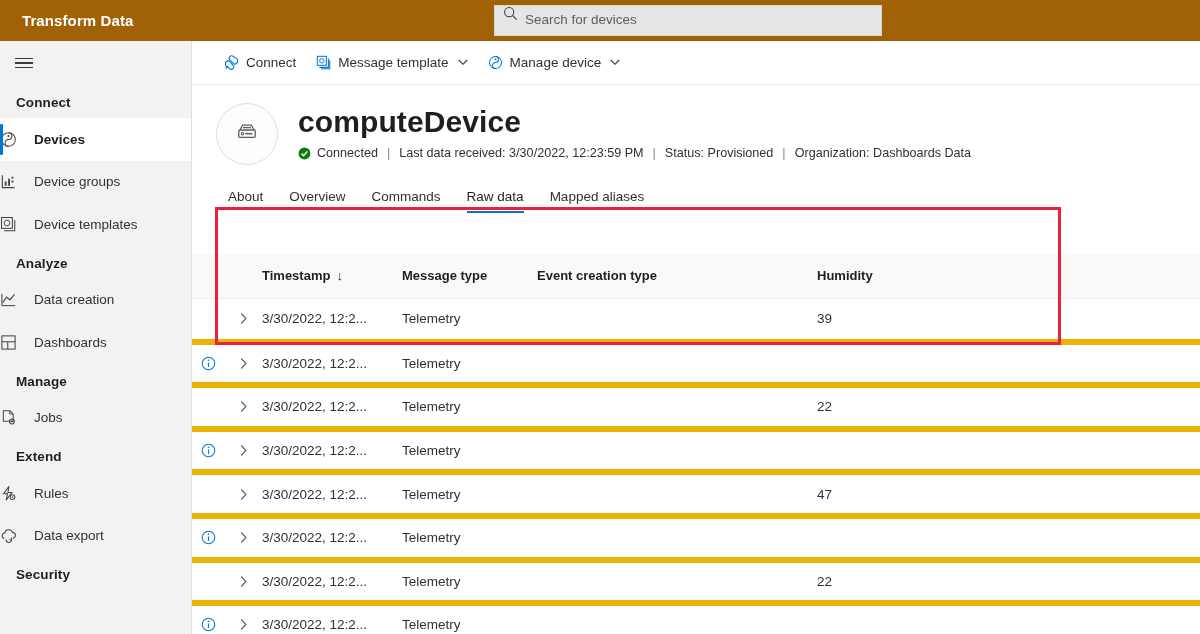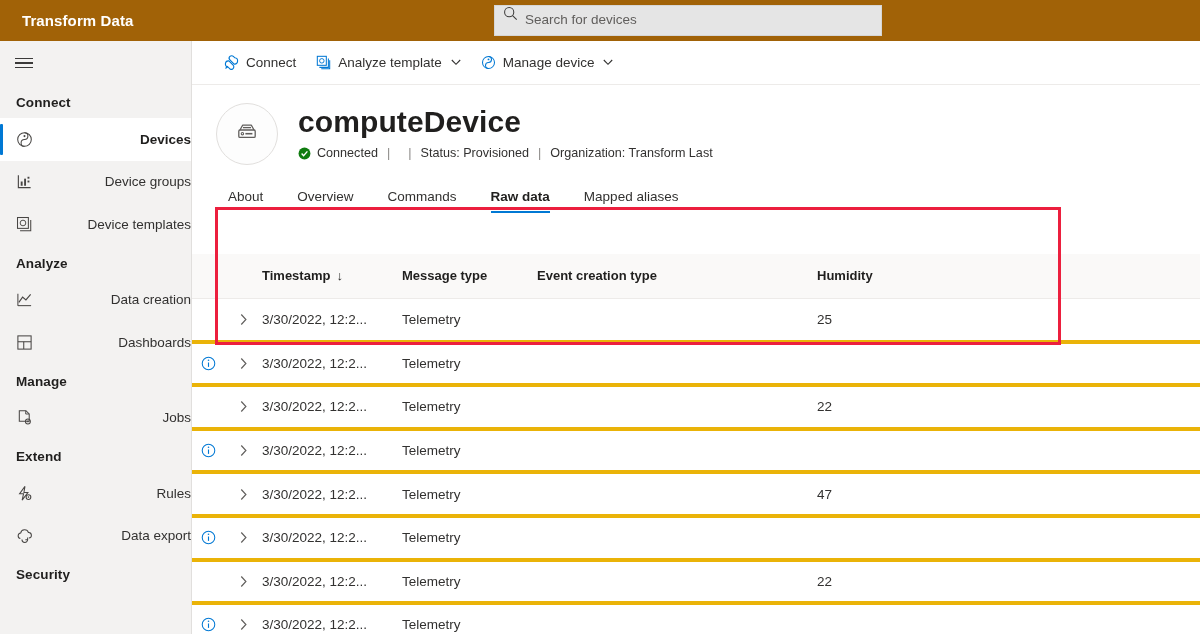--- a/index.html
+++ b/index.html
@@ -48,21 +48,21 @@
     width: 48px; height: 44px; display: flex; flex-direction: column;
     align-items: center; justify-content: center; gap: 3px; cursor: pointer;
   }
   .hamburger span { display: block; width: 18px; height: 1.6px; background: #3b3a39; }
   .nav-group {
     font-size: 13.5px; font-weight: bold; color: #201f1e;
     padding: 10px 0 8px 16px; letter-spacing: .1px;
   }
   .nav-item {
     position: relative; height: 42.5px; display: flex; align-items: center;
-    padding-left: 16px; cursor: pointer; font-size: 13.5px; color: #323130; justify-content: space-between;
+    cursor: pointer; font-size: 13.5px; color: #323130;
   }
   .nav-item .nico {
     width: 34px; flex: 0 0 34px; display: flex; align-items: center;
     color: #484644;
   }
   .nav-item.active { background: #ffffff; font-weight: bold; color: #201f1e; }
   .nav-item.active::before {
     content: ""; position: absolute; left: 0; top: 6px; bottom: 6px;
     width: 3px; background: #0078d4; border-radius: 1px;
   }
@@ -97,46 +97,46 @@
   .devsub {
     margin-top: 7px; display: flex; align-items: center;
     font-size: 12.6px; color: #323130; white-space: nowrap;
   }
   .conn-dot { margin-right: 6px; display: flex; align-items: center; }
   .sep { color: #8a8886; margin: 0 9px; }
 
   
   .tabs {
     display: flex; align-items: flex-end; padding-left: 24px;
-    margin-top: 14px; height: 34px; gap: 10px;
+    margin-top: 14px; height: 34px; gap: 2px;
   }
   .tab {
     position: relative; font-size: 13.5px; color: #323130;
     padding: 0 12px 9px 12px; cursor: pointer; white-space: nowrap;
   }
-  .tab.active { font-weight: bold; color: #201f1e; }
+  .tab.active { font-weight: normal; color: #201f1e; }
   .tab.active::after {
     content: ""; position: absolute; left: 12px; right: 12px; bottom: 0;
     height: 2.4px; background: #0078d4;
   }
 
   
   .tablewrap {
     position: absolute; left: 0; top: 213px; width: 1152px; height: 380px;
     background: #f97316; overflow: hidden;
   }
   .tbl { width: 1008px; border-collapse: collapse; table-layout: fixed; }
   .tbl thead th {
     height: 44px; background: #faf9f8; text-align: left;
     font-size: 13px; font-weight: bold; color: #201f1e;
     padding: 0; border-bottom: 1px solid #edebe9; vertical-align: middle;
   }
   .tbl tbody td {
     height: 43.6px; background: #ffffff; font-size: 13.5px; color: #323130;
-    padding: 0; border-bottom: 4px solid #eab308; vertical-align: middle; margin-left: 6px;
+    padding: 0; border-bottom: 6px solid #eab308; vertical-align: middle; margin-left: 6px;
   }
   .c-info  { width: 32px; }
   .c-exp   { width: 38px; }
   .c-ts    { width: 140px; }
   .c-mt    { width: 135px; }
   .c-ect   { width: 280px; }
   .c-hum   { width: 200px; }
   .c-pad   { width: 183px; }
   .th-pad-ts  { padding-left: 50px; }
   .th-pad-mt  { padding-left: 6px; }
@@ -290,21 +290,21 @@
       </div>
       <div class="cmd">
         <span class="cico">
           <svg width="15" height="15" viewBox="0 0 16 16">
             <rect x="1.4" y="1.4" width="9.6" height="9.6" fill="none" stroke="currentColor" stroke-width="1.1"></rect>
             <path d="M3.6 13.2 H13.2 V3.6" fill="none" stroke="currentColor" stroke-width="1.1"></path>
             <path d="M5.6 14.6 H14.6 V5.6" fill="none" stroke="currentColor" stroke-width="1.1"></path>
             <circle cx="6.2" cy="6.2" r="2.4" fill="none" stroke="currentColor" stroke-width="1"></circle>
           </svg>
         </span>
-        <span>Analyze template</span>
+        <span>Message template</span>
         <span class="caret">
           <svg width="10" height="7" viewBox="0 0 10 7">
               <polyline points="0.8,1 5,5.3 9.2,1" fill="none" stroke="currentColor" stroke-width="1.1"></polyline>
             </svg>
         </span>
       </div>
       <div class="cmd">
         <span class="cico">
           <svg width="15" height="15" viewBox="0 0 16 16">
             <circle cx="8" cy="8" r="6.4" fill="none" stroke="currentColor" stroke-width="1.1"></circle>
@@ -337,24 +337,25 @@
         <div class="devname">computeDevice</div>
         <div class="devsub">
           <span class="conn-dot">
             <svg width="13" height="13" viewBox="0 0 14 14">
               <circle cx="7" cy="7" r="6.4" fill="#107c10"></circle>
               <polyline points="3.9,7.1 6,9.3 10.1,4.7" fill="none" stroke="#ffffff" stroke-width="1.5"></polyline>
             </svg>
           </span>
           <span>Connected</span>
           <span class="sep">|</span>
+          <span>Last data received: 3/30/2022, 12:23:59 PM</span>
           <span class="sep">|</span>
           <span>Status: Provisioned</span>
           <span class="sep">|</span>
-          <span>Organization: Transform Last</span>
+          <span>Organization: Dashboards Data</span>
         </div>
       </div>
     </div>
 
     <div class="tabs">
       <div class="tab">About</div>
       <div class="tab">Overview</div>
       <div class="tab">Commands</div>
       <div class="tab active">Raw data</div>
       <div class="tab">Mapped aliases</div>
@@ -390,21 +391,21 @@
               <td>
                 <span class="chev">
                   <svg width="13" height="13" viewBox="0 0 14 14">
                     <polyline points="4.6,1.6 9.6,7 4.6,12.4" fill="none" stroke="currentColor" stroke-width="1.25"></polyline>
                   </svg>
                 </span>
               </td>
               <td class="cell-ts">3/30/2022, 12:2...</td>
               <td class="cell-mt">Telemetry</td>
               <td></td>
-              <td class="cell-hum">25</td>
+              <td class="cell-hum">39</td>
               <td></td>
             </tr>
             <tr>
               <td>
                 <span class="infoico">
                   <svg width="15" height="15" viewBox="0 0 16 16">
                     <circle cx="8" cy="8" r="6.7" fill="none" stroke="currentColor" stroke-width="1.1"></circle>
                     <circle cx="8" cy="4.6" r=".85" fill="currentColor"></circle>
                     <path d="M8 6.9 V11.6" stroke="currentColor" stroke-width="1.2" fill="none"></path>
                   </svg>

